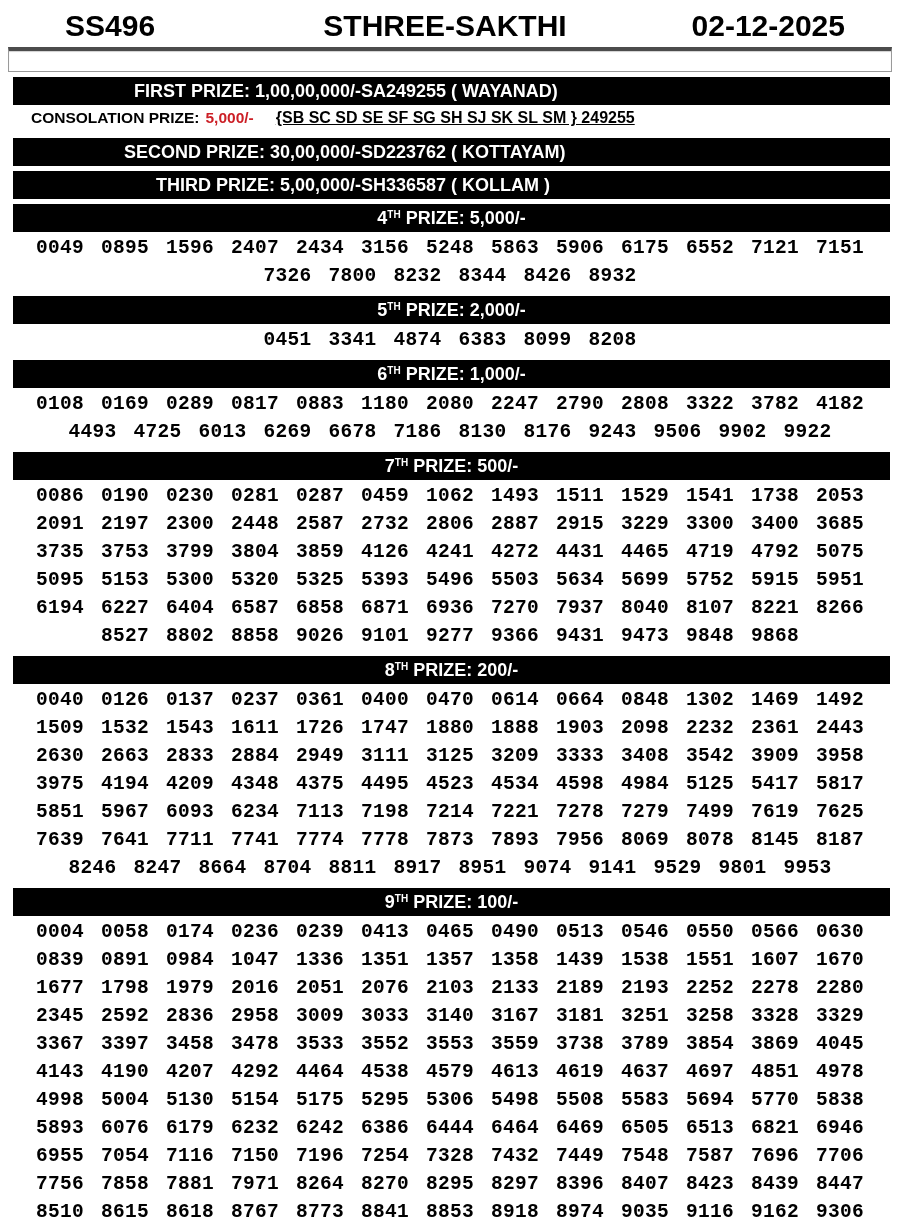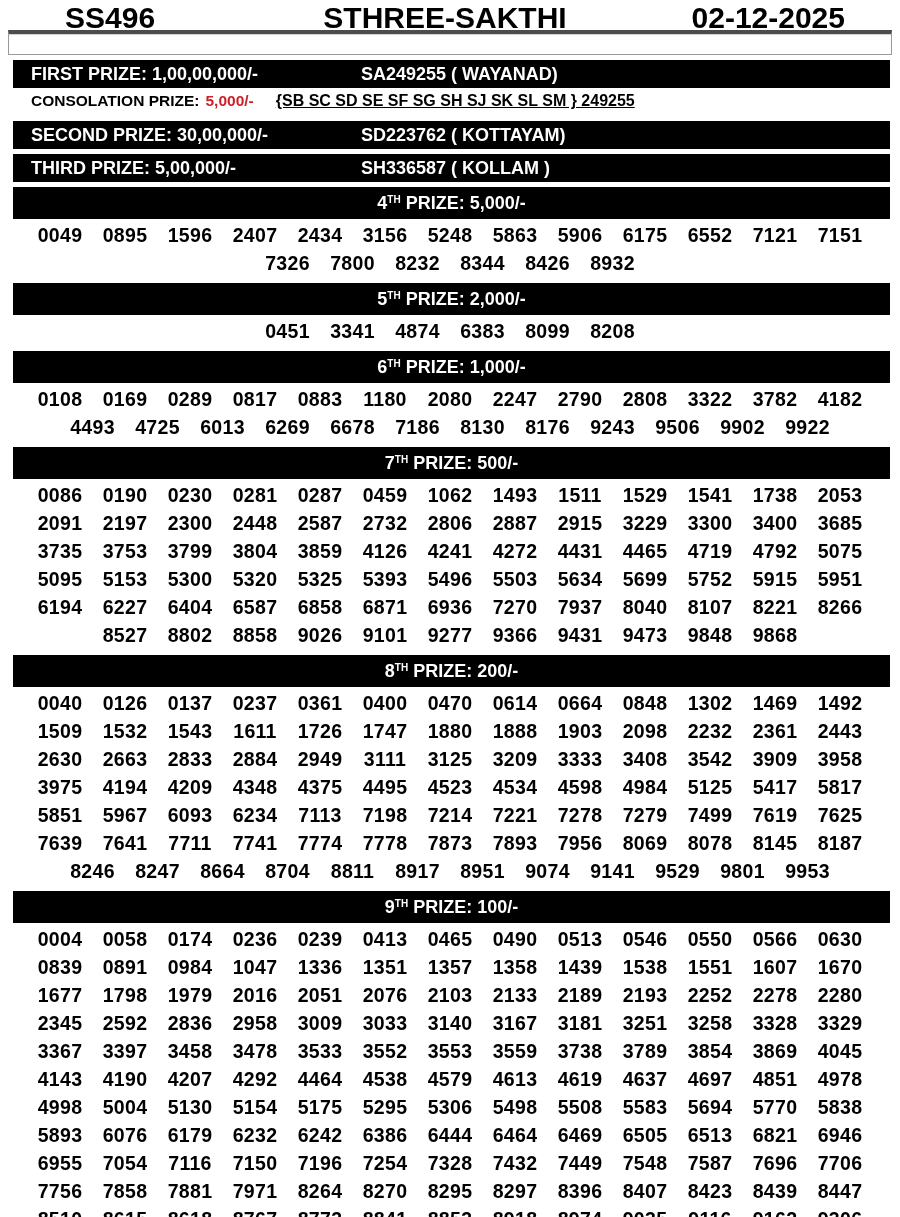--- a/index.html
+++ b/index.html
@@ -11,21 +11,21 @@
     font-family: "Liberation Sans", sans-serif;
     -webkit-font-smoothing: antialiased;
   }
   .page { width: 900px; min-height: 1217px; overflow: hidden; }
 
   
   .top-header {
     display: flex;
     align-items: center;
     padding: 9px 30px 3px 30px;
-    height: 29px;
+    height: 46px;
   }
   .top-header .left  { width: 225px; text-align: left; padding-left: 35px; }
   .top-header .mid   { flex: 1; text-align: center; }
   .top-header .right { width: 235px; text-align: right; padding-right: 25px; }
   .hdr-text { font-size: 30px; font-weight: bold; letter-spacing: 0px; }
 
   
   .blank-box {
     margin: 1px 8px 3px 8px;
     height: 25px;
@@ -40,24 +40,25 @@
     background: #000;
     color: #fff;
     font-weight: bold;
     font-size: 18px;
     height: 28px;
     display: flex;
     align-items: center;
     margin: 5px 10px 0 13px;
     padding: 0 18px;
     white-space: nowrap;
+    text-align: right;
   }
   .bar .bar-label { width: 330px; flex-shrink: 0; }
   .bar .winner { }
-  .bar-center { justify-content: center; padding: 16px; }
+  .bar-center { justify-content: center; padding: 0; }
   .bar-center sup { font-size: 10px; vertical-align: 6px; letter-spacing: 0; }
 
   
   .consolation {
     display: flex;
     align-items: flex-start;
     margin: 4px 10px 0 13px;
     padding: 0 18px;
     height: 24px;
     font-weight: bold;
@@ -70,20 +71,21 @@
   
   .numbers {
     display: flex;
     flex-wrap: wrap;
     justify-content: center;
     column-gap: 17px;
     row-gap: 0;
     padding: 2px 26px 1px 26px;
     font-weight: bold;
     font-size: 19.5px;
+    font-family: Liberation Mono, monospace;
   }
   .num {
     width: 48px;
     text-align: center;
     line-height: 28px;
     letter-spacing: 0.3px;
     white-space: nowrap;
   }
 </style>
 </head>

